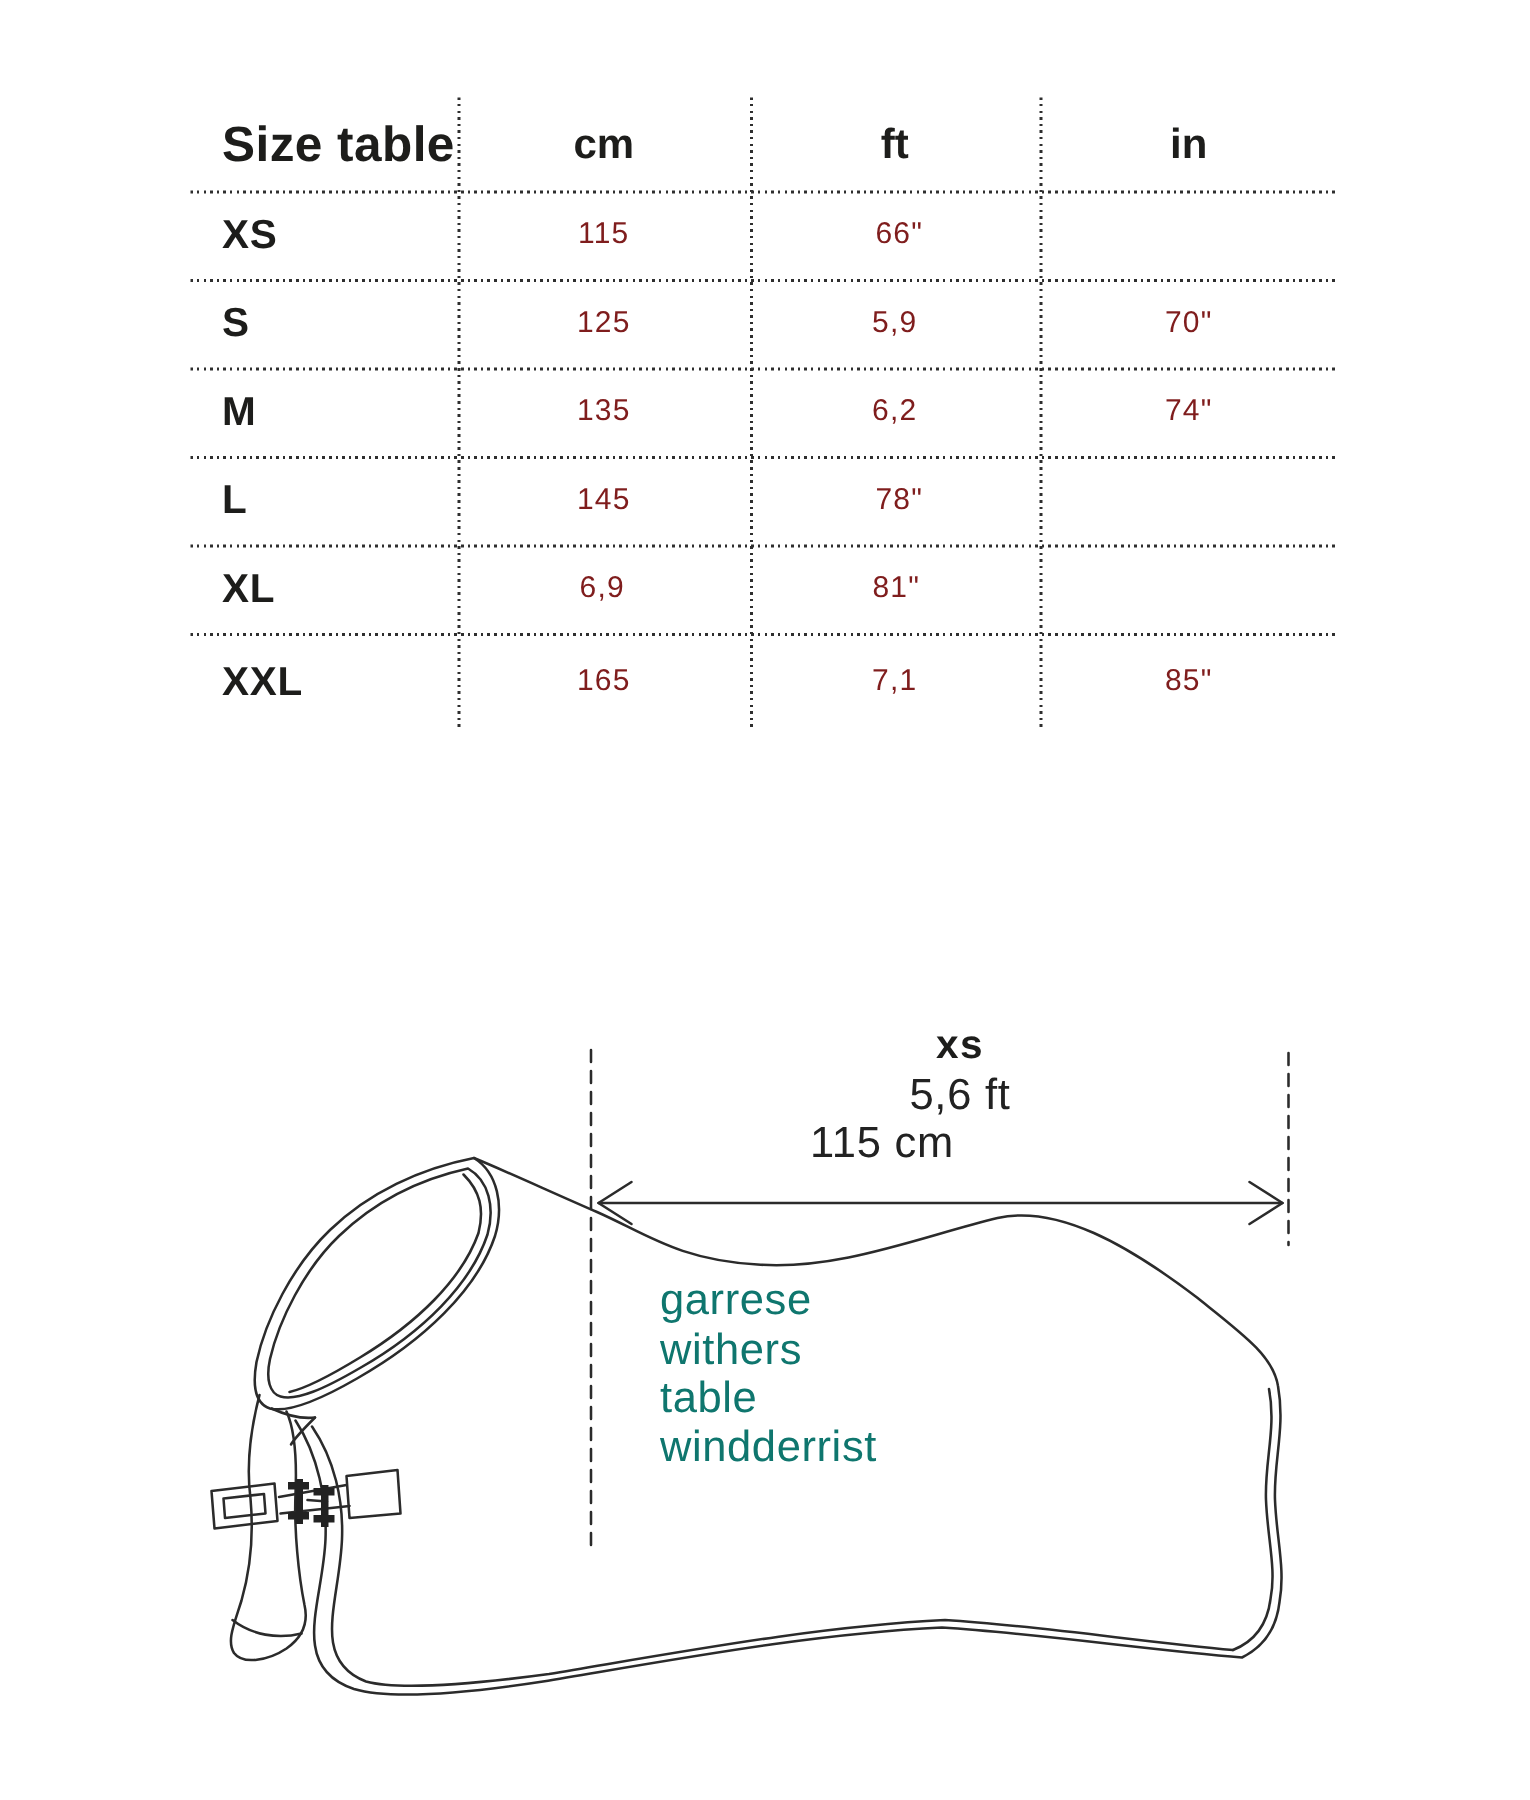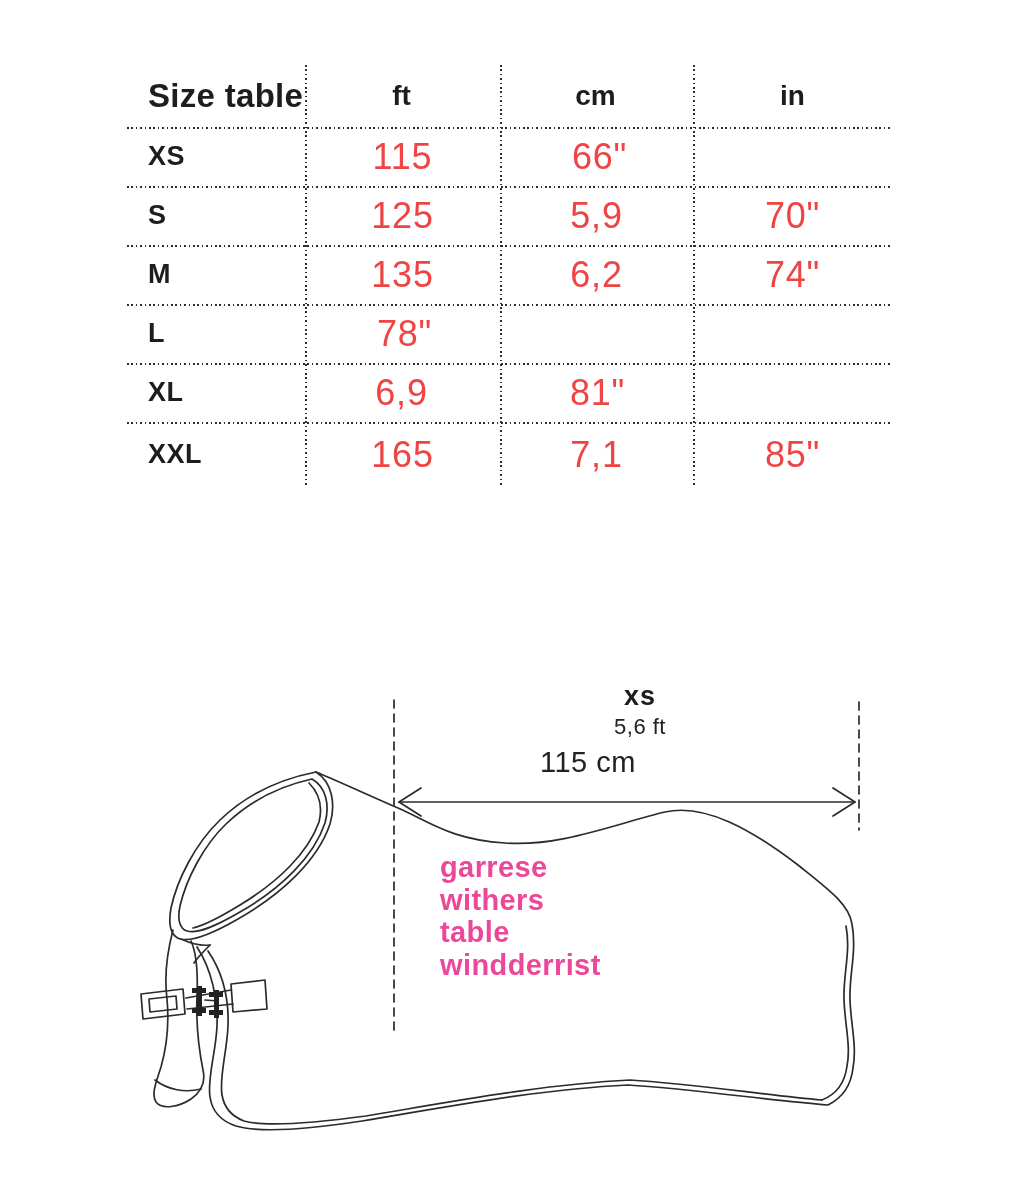--- a/index.html
+++ b/index.html
@@ -10,45 +10,45 @@
   
   .trow{position:absolute;left:127px;width:765px;display:flex;align-items:center;}
   .cell{display:flex;align-items:center;justify-content:center;}
   .c0{width:178px;justify-content:flex-start;padding-left:21px;box-sizing:border-box;}
   .c1{width:195px;}
   .c2{width:193px;}
   .c3{width:199px;}
   .th-label{font-size:33px;font-weight:700;letter-spacing:.3px;}
   .th-col{font-size:28px;font-weight:700;}
   .size-label{font-size:27px;font-weight:700;letter-spacing:.5px;}
-  .val{font-size:36px;font-weight:400;letter-spacing:.8px;color:#ef4444;}
+  .val{font-size:20px;font-weight:400;letter-spacing:.8px;color:#7f1d1d;}
   .hline{position:absolute;left:127px;width:765px;height:2px;
     background:repeating-linear-gradient(to right,#2e2e2e 0 1.6px,transparent 1.6px 4.4px);}
   .vline{position:absolute;top:65px;height:422px;width:2px;
     background:repeating-linear-gradient(to bottom,#2e2e2e 0 1.6px,transparent 1.6px 4.4px);}
   
   #rug-svg{position:absolute;left:0;top:0;}
   .dim-size{position:absolute;left:540px;top:681px;width:200px;text-align:center;
     font-size:27px;font-weight:700;letter-spacing:1px;}
   .dim-ft{position:absolute;left:540px;top:714px;width:200px;text-align:center;
-    font-size:22px;font-weight:400;letter-spacing:.5px;color:#222;}
+    font-size:29px;font-weight:400;letter-spacing:.5px;color:#222;}
   .dim-cm{position:absolute;left:540px;top:746px;width:200px;text-align:left;
     font-size:29px;font-weight:400;letter-spacing:.5px;color:#222;}
-  .withers-words{position:absolute;left:440px;top:851px;font-size:29px;font-weight:700;
-    line-height:32.5px;letter-spacing:.4px;color:#ec4899;}
+  .withers-words{position:absolute;left:440px;top:851px;font-size:29px;font-weight:400;
+    line-height:32.5px;letter-spacing:.4px;color:#0f766e;}
 </style>
 </head>
 <body>
 
 <div>
 
   <div class="trow" style="top:65px;height:62px;">
     <div class="cell c0 th-label">Size table</div>
+    <div class="cell c1 th-col">cm</div>
     <div class="cell c2 th-col">ft</div>
-    <div class="cell c1 th-col">cm</div>
     <div class="cell c3 th-col">in</div>
   </div>
 
   <div class="trow" style="top:127px;height:59px;">
     <div class="cell c0 size-label">XS</div>
     <div class="cell c1 val">115</div>
     <div class="cell c3 val">66"</div>
   </div>
 
   <div class="trow" style="top:186px;height:59px;">
@@ -60,20 +60,21 @@
 
   <div class="trow" style="top:245px;height:59px;">
     <div class="cell c0 size-label">M</div>
     <div class="cell c1 val">135</div>
     <div class="cell c2 val">6,2</div>
     <div class="cell c3 val">74"</div>
   </div>
 
   <div class="trow" style="top:304px;height:59px;">
     <div class="cell c0 size-label">L</div>
+    <div class="cell c1 val">145</div>
     <div class="cell c3 val">78"</div>
   </div>
 
   <div class="trow" style="top:363px;height:59px;">
     <div class="cell c0 size-label">XL</div>
     <div class="cell c2 val">6,9</div>
     <div class="cell c3 val">81"</div>
   </div>
 
   <div class="trow" style="top:422px;height:65px;">

